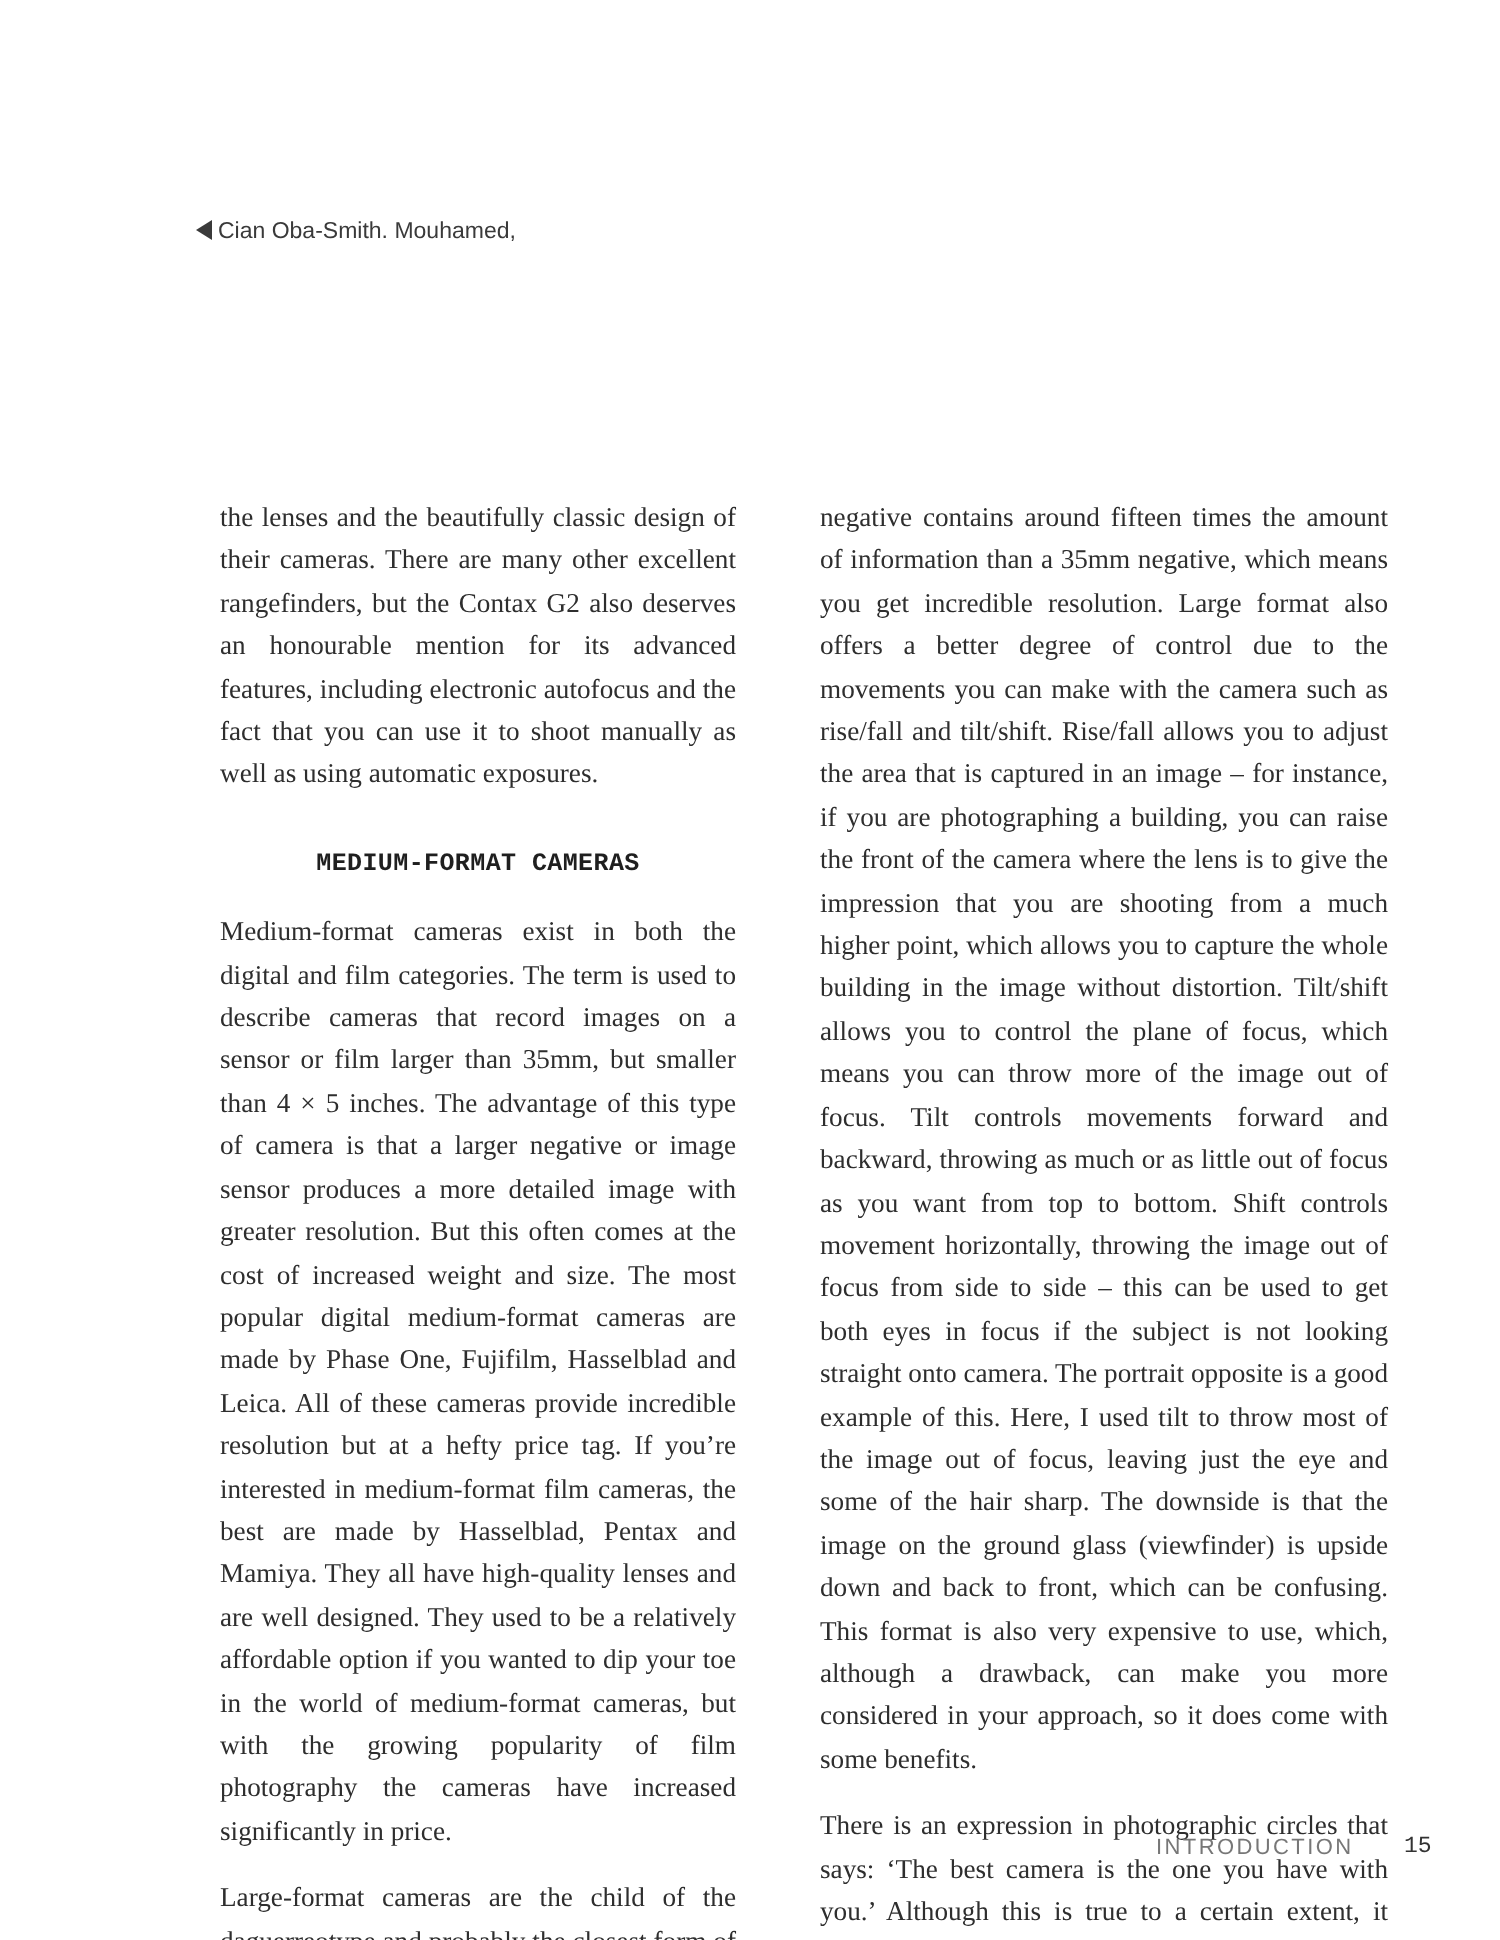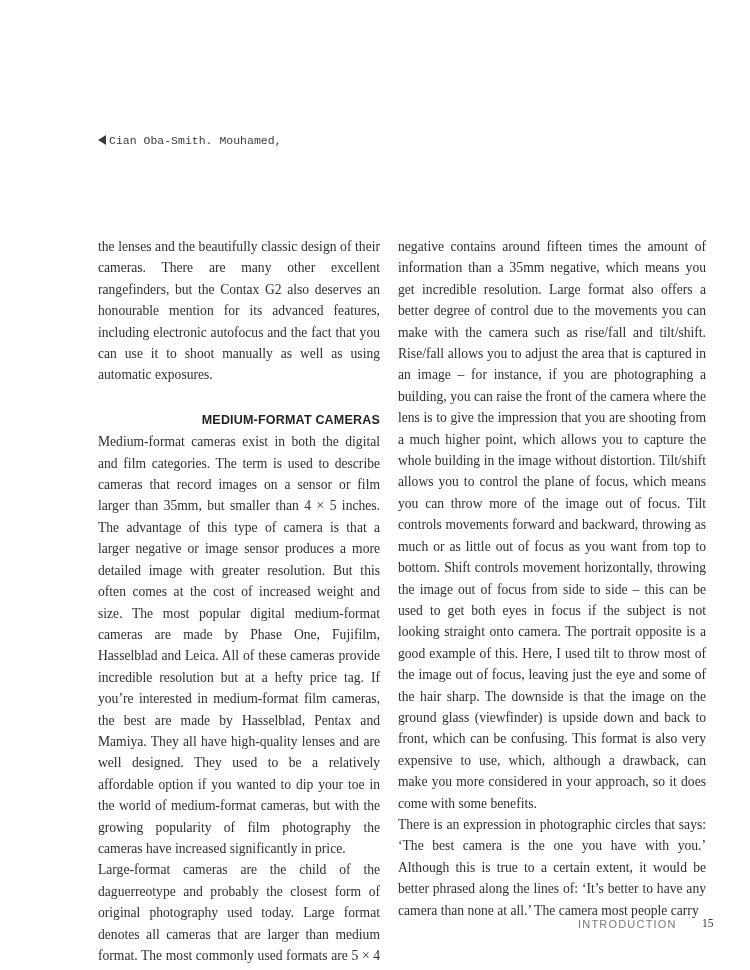--- a/index.html
+++ b/index.html
@@ -1,25 +1,25 @@
 <!DOCTYPE html>
 <html><head>
   <meta charset="utf-8">
   <style>
     html, body { margin: 0; padding: 0; background: #ffffff; }
     body { width: 750px; height: 970px; position: relative; overflow: hidden; color: #2a2a2a; }
-    .caption { position: absolute; left: 98px; top: 106px; font-family: Liberation Mono, monospace; font-size: 11.5px; line-height: 20px; color: #3a3a3a; margin-top: 25px; }
+    .caption { position: absolute; left: 98px; top: 106px; font-family: Liberation Sans, sans-serif; font-size: 11.5px; line-height: 20px; color: #3a3a3a; }
     .caption .tri { display: inline-block; width: 0; height: 0; border-top: 5px solid transparent; border-bottom: 5px solid transparent; border-right: 8px solid #3a3a3a; margin-right: 3px; vertical-align: -1px; }
     .col { position: absolute; top: 236px; width: 282px; font-family: "Liberation Serif", serif; font-size: 13.6px; line-height: 21.4px; color: #2e2e2e; text-align: justify; }
     .col-left { left: 98px; }
     .col-right { left: 398px; width: 308px; }
-    .col p { margin: 0; }
-    .col h2 { font-family: Liberation Sans, sans-serif; font-weight: bold; font-size: 12.5px; letter-spacing: 0.2px; margin: 24px 0 0 0; line-height: 21.4px; color: #1f1f1f; text-align: right; }
+    .col p { margin: 12px; }
+    .col h2 { font-family: Liberation Mono, monospace; font-weight: bold; font-size: 12.5px; letter-spacing: 0.2px; margin: 24px 0 0 0; line-height: 21.4px; color: #1f1f1f; text-align: center; }
     .footer { position: absolute; top: 918px; left: 566px; font-family: "Liberation Sans", sans-serif; font-size: 11px; letter-spacing: 1.2px; color: #777; margin-left: 12px; }
-    .pagenum { position: absolute; top: 917px; left: 702px; font-family: Liberation Serif, serif; font-size: 11.5px; color: #333; }
+    .pagenum { position: absolute; top: 917px; left: 702px; font-family: Liberation Mono, monospace; font-size: 11.5px; color: #333; }
   </style>
 </head>
 <body>
 
 <div class="caption">
   <div><span class="tri"></span><span>Cian Oba-Smith. Mouhamed,</span></div>
 </div>
 
 <div class="col col-left">
   <p>the lenses and the beautifully classic design of their cameras. There are many other excellent rangefinders, but the Contax G2 also deserves an honourable mention for its advanced features, including electronic autofocus and the fact that you can use it to shoot manually as well as using automatic exposures.</p>

